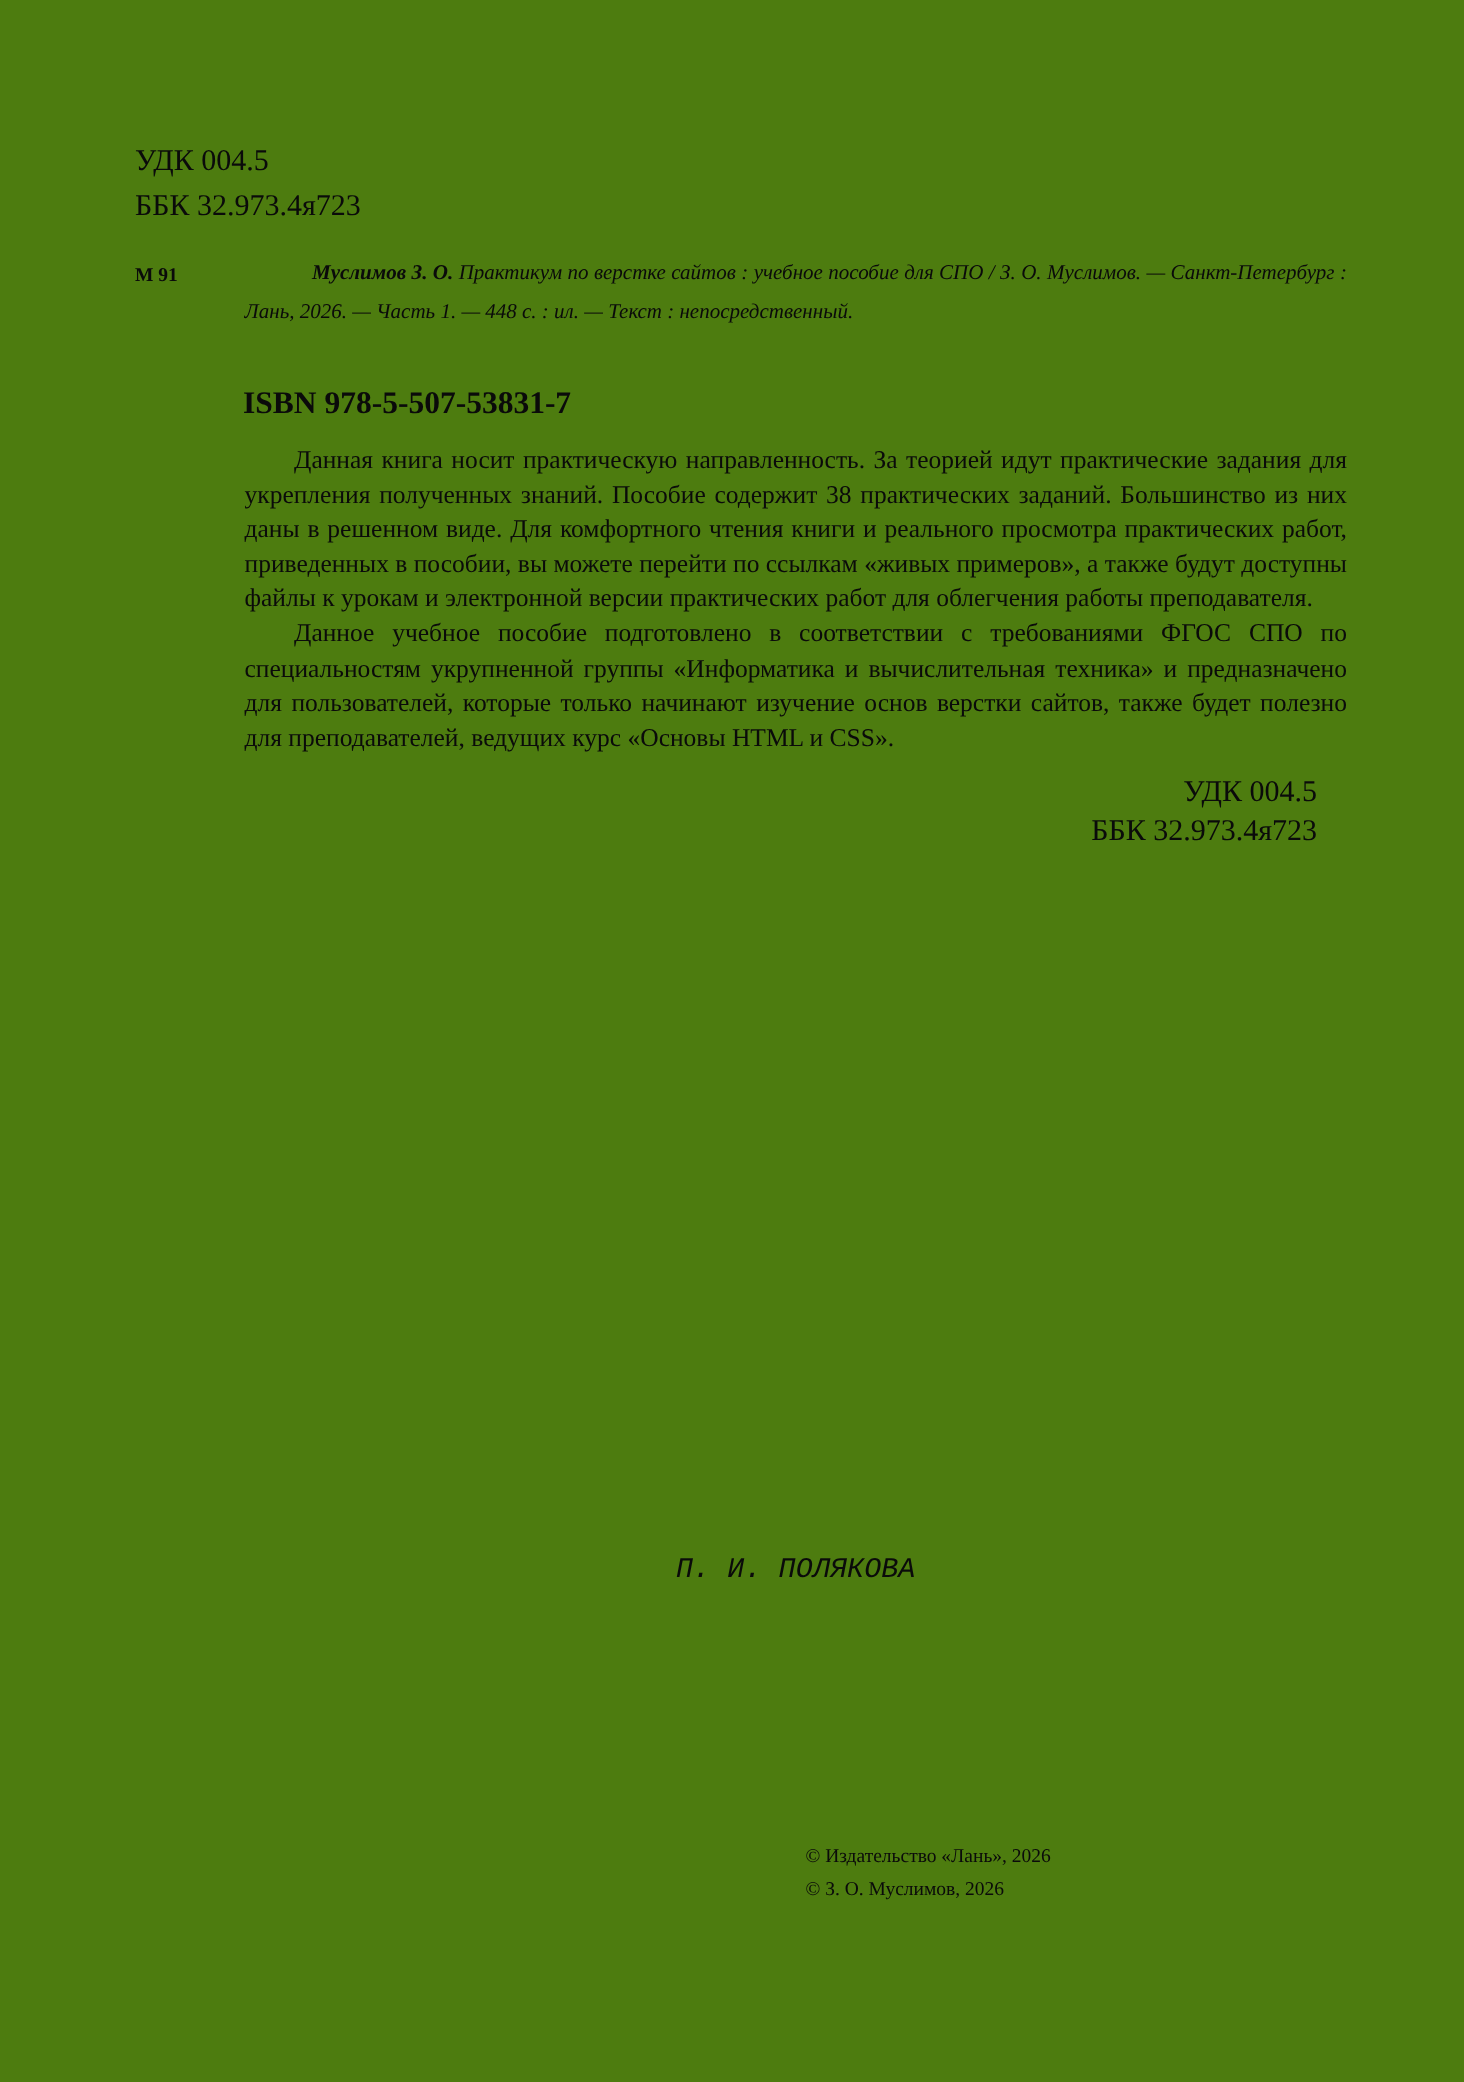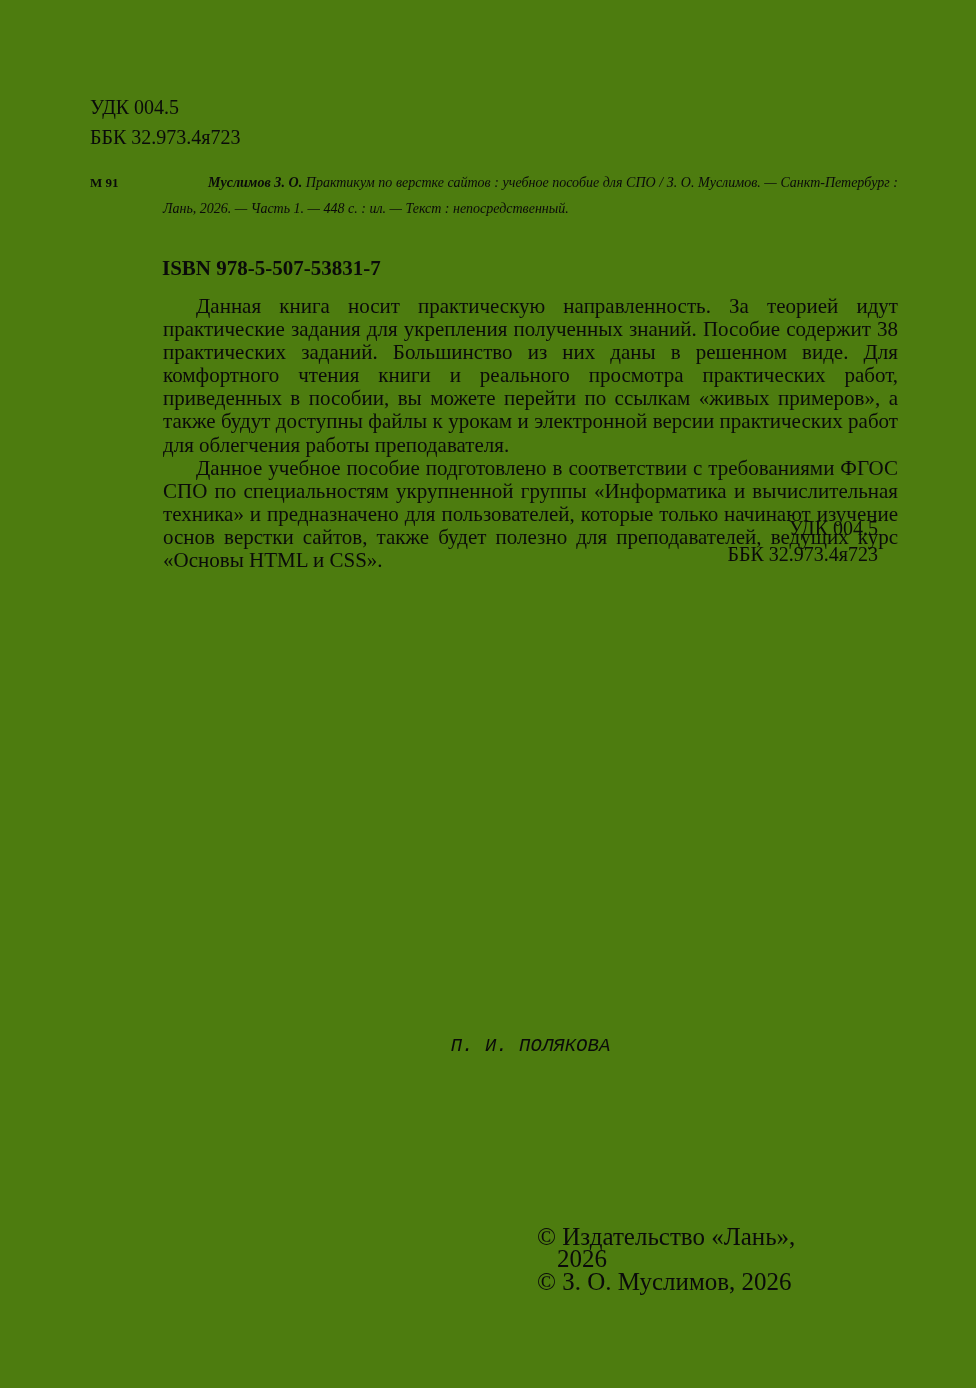--- a/index.html
+++ b/index.html
@@ -49,21 +49,21 @@
     font-size: 21px;
     font-weight: bold;
     white-space: nowrap;
     margin-left: 16px;
   }
   .annotation {
     position: absolute;
     left: 163px;
     top: 295px;
     width: 735px;
-    font-size: 21px;
+    font-size: 17px;
     line-height: 23.1px;
     text-align: justify;
   }
   .annotation p { margin: 0; text-indent: 33px; }
   .udk-bottom {
     position: absolute;
     right: 98px;
     top: 516px;
     font-size: 20px;
     line-height: 25.5px;
@@ -79,21 +79,21 @@
     font-size: 19px;
     line-height: 22px;
   }
   .cover-label { font-weight: bold; }
   .cover-designer { font-style: italic; font-family: Liberation Mono, monospace; }
   .copyright {
     position: absolute;
     left: 537px;
     top: 1226px;
     width: 295px;
-    font-size: 25px;
+    font-size: 13px;
     line-height: 22.4px;
   }
   .copyright .copyright-line {
     padding-left: 20px;
     text-indent: -20px;
   }
 </style>
 </head>
 <body>
 

